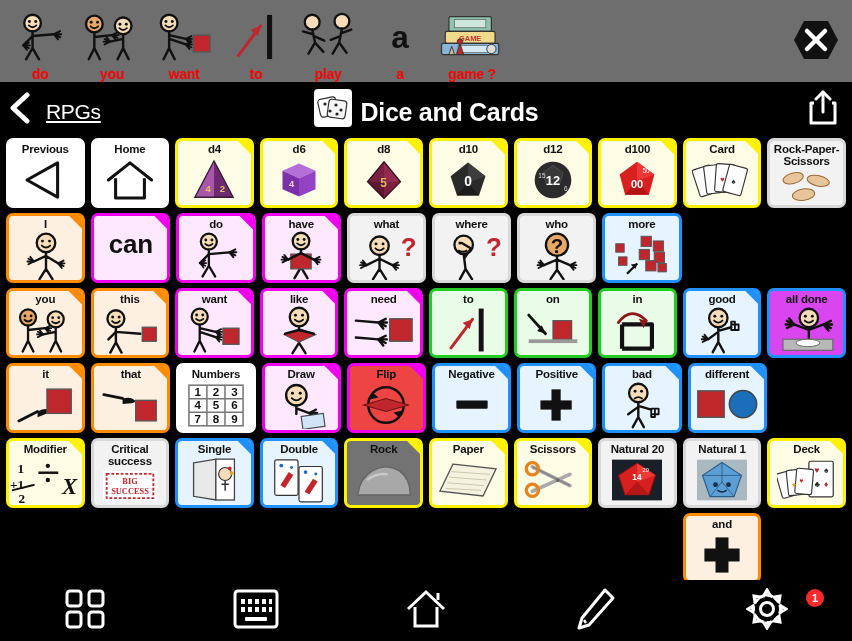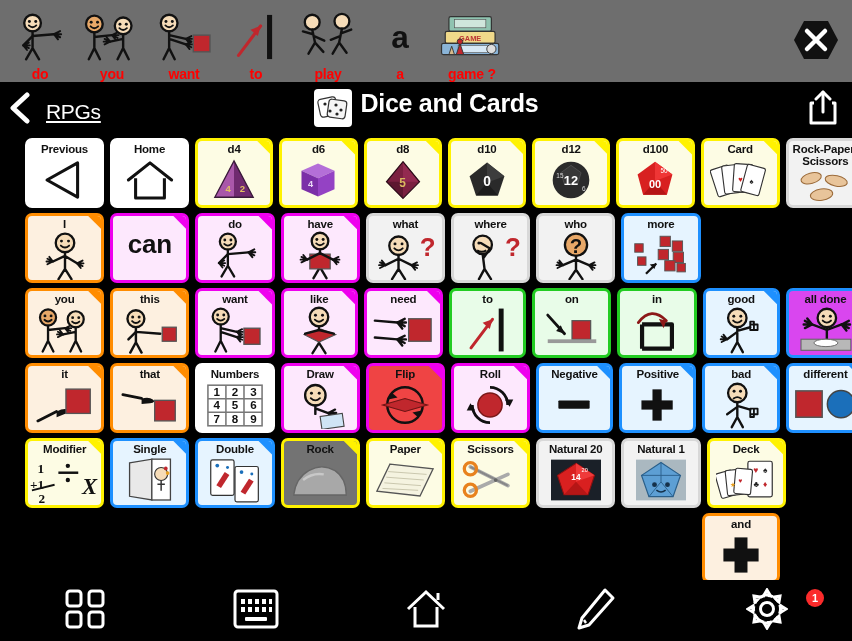--- a/index.html
+++ b/index.html
@@ -34,21 +34,21 @@
   
   .navbar {
     position: absolute; left: 0; top: 82px; width: 852px; height: 52px;
     background: #000; display: flex; align-items: center;
   }
   .nav-back { display: flex; align-items: flex-end; gap: 16px; padding-left: 8px; cursor: pointer; }
   .nav-back-label {
     color: #fff; font-size: 21px; text-decoration: underline; letter-spacing: -0.3px;
   }
   .nav-title-wrap {
-    position: absolute; left: 0; right: 0; display: flex; align-items: flex-start;
+    position: absolute; left: 0; right: 0; display: flex; align-items: flex-end;
     justify-content: center; gap: 9px;
   }
   .nav-title { color: #fff; font-size: 25px; font-weight: bold; letter-spacing: -0.3px; }
   .nav-dice-icon {
     width: 38px; height: 38px; background: #fff; border-radius: 4px;
     display: flex; align-items: center; justify-content: center;
   }
   .nav-share { position: absolute; right: 14px; display: flex; align-items: center; }
 
   
@@ -58,21 +58,20 @@
   }
   .row { display: flex; height: 74px; margin-bottom: 1px; }
   .cellslot { width: 85.2px; padding: 2px 3px; }
 
   .cell {
     position: relative; width: 100%; height: 100%;
     border-radius: 7px; border: 3px solid #999;
     background: #fff; overflow: hidden;
     display: flex; flex-direction: column; align-items: center;
     cursor: pointer;
-    margin-left: 19px;
   }
   .cell-label {
     font-size: 11.5px; font-weight: bold; color: #111; line-height: 12px;
     text-align: center; padding: 2px 3px 0 3px; width: 100%;
     white-space: pre-line; letter-spacing: -0.2px;
   }
   .cell-label.big { font-size: 26px; line-height: 56px; padding-top: 0; }
   .cell-pic {
     flex: 1; width: 100%; display: flex; align-items: center; justify-content: center;
     overflow: hidden; min-height: 0;
@@ -815,35 +814,20 @@
               <svg viewBox="0 0 60 48" width="56" height="46">
   <circle cx="30" cy="24" r="19" fill="none" stroke="#111" stroke-width="2.6"></circle>
   <path d="M12 18 L16 11 L22 16 Z" fill="#111"></path>
   <path d="M48 30 L44 37 L38 32 Z" fill="#111"></path>
   <polygon points="6,24 30,17 54,24 30,31" fill="#c0272d" stroke="#6b1414" stroke-width="1.2"></polygon>
               </svg>
             </div>
          </div>
         </div>
         <div class="cellslot">
-          <div class="cell" style="border-color:#ee00ee;background:#fde8fd">
-           <div class="fold" style="background:#ee00ee"></div>
-           <div class="cell-label">Roll</div>
-           <div class="cell-pic">
-              <svg viewBox="0 0 58 48" width="54" height="46">
-  <circle cx="29" cy="24" r="13" fill="#c0272d" stroke="#7a1818" stroke-width="1.6"></circle>
-  <path d="M29 5 A19 19 0 0 1 48 24" stroke="#111" stroke-width="3" fill="none"></path>
-  <path d="M50 26 L45 18 L54 18 Z" fill="#111"></path>
-  <path d="M29 43 A19 19 0 0 1 10 24" stroke="#111" stroke-width="3" fill="none"></path>
-  <path d="M8 22 L13 30 L4 30 Z" fill="#111"></path>
-              </svg>
-            </div>
-         </div>
-        </div>
-        <div class="cellslot">
           <div class="cell" style="border-color:#1e90ff;background:#e6f4ff">
            <div class="fold" style="background:#1e90ff"></div>
            <div class="cell-label">Negative</div>
            <div class="cell-pic">
               <svg viewBox="0 0 50 40" width="46" height="38">
                 <rect x="8" y="15" width="34" height="9" rx="1" fill="#111"></rect>
               </svg>
             </div>
          </div>
         </div>
@@ -896,20 +880,35 @@
            <div class="cell-pic">
               <svg viewBox="0 0 74 50" width="70" height="48">
   <text x="8" y="18" font-size="14" font-weight="bold" fill="#111" font-family="Liberation Serif, serif">1</text>
   <text x="0" y="34" font-size="14" font-weight="bold" fill="#111" font-family="Liberation Serif, serif">+1</text>
   <path d="M2 36 L26 30" stroke="#111" stroke-width="2"></path>
   <text x="9" y="49" font-size="14" font-weight="bold" fill="#111" font-family="Liberation Serif, serif">2</text>
   <circle cx="40" cy="10" r="2.3" fill="#111"></circle>
   <rect x="30" y="16" width="21" height="2.6" fill="#111"></rect>
   <circle cx="40" cy="25" r="2.3" fill="#111"></circle>
   <text x="55" y="40" font-size="24" font-weight="bold" fill="#111" font-family="Liberation Serif, serif" font-style="italic">X</text>
+              </svg>
+            </div>
+         </div>
+        </div>
+        <div class="cellslot">
+          <div class="cell" style="border-color:#d8d8d8;background:#f2f2f2">
+
+           <div class="cell-label">Critical
+success</div>
+           <div class="cell-pic">
+              <svg viewBox="0 0 60 34" width="56" height="32">
+  <rect x="1" y="1" width="58" height="32" fill="#fff"></rect>
+  <rect x="5" y="4" width="50" height="26" fill="none" stroke="#c0272d" stroke-width="2" stroke-dasharray="3 2"></rect>
+  <text x="30" y="15" font-size="9" font-weight="bold" fill="#c0272d" text-anchor="middle" font-family="Liberation Serif, serif">BIG</text>
+  <text x="30" y="26" font-size="9" font-weight="bold" fill="#c0272d" text-anchor="middle" font-family="Liberation Serif, serif">SUCCESS</text>
               </svg>
             </div>
          </div>
         </div>
         <div class="cellslot">
           <div class="cell" style="border-color:#1e90ff;background:#e6f4ff">
            <div class="fold" style="background:#1e90ff"></div>
            <div class="cell-label">Single</div>
            <div class="cell-pic">
               <svg viewBox="0 0 56 50" width="52" height="47">

